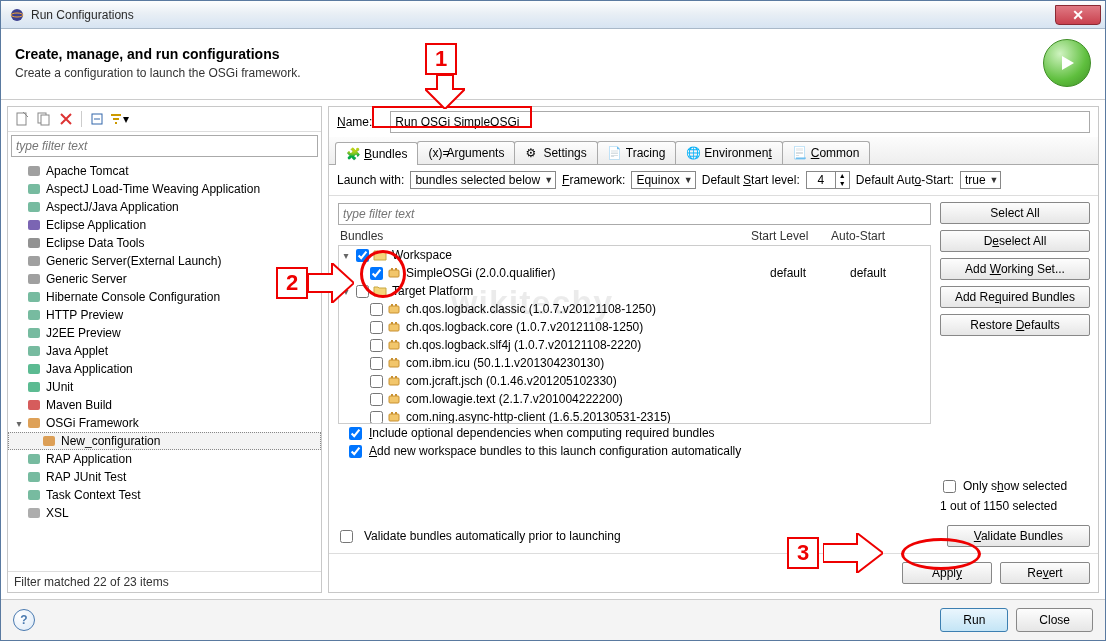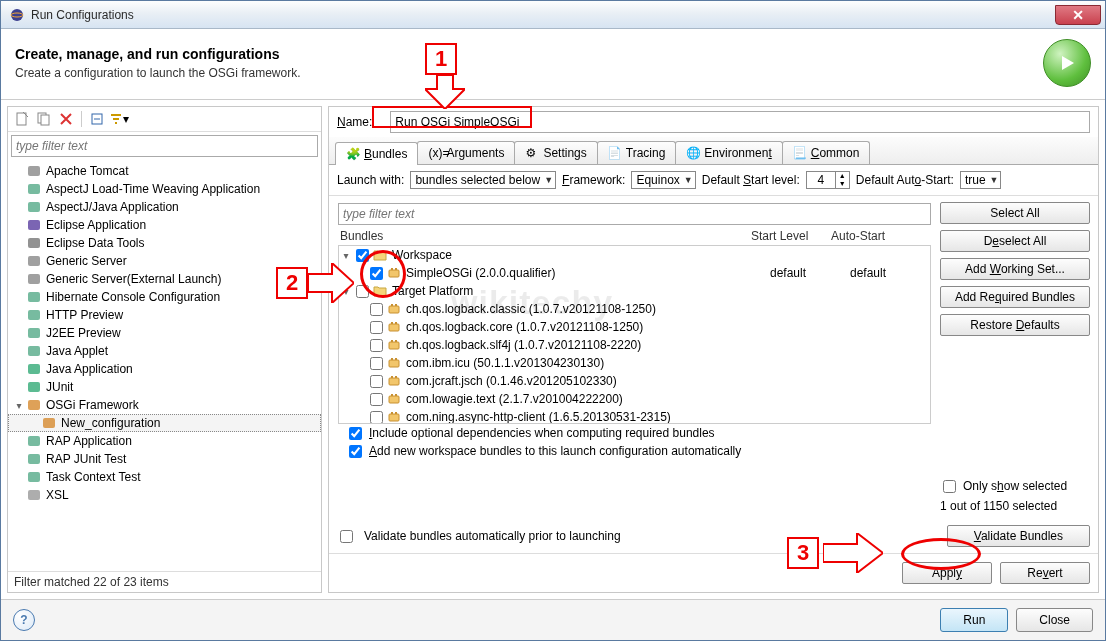--- a/index.html
+++ b/index.html
@@ -178,35 +178,35 @@
             </span>
             <span>Eclipse Data Tools</span>
           </div>
           <div class="tree-row">
             <span class="tw"></span>
             <span class="nicon">
               <svg width="14" height="14">
                 <rect x="1" y="2" width="12" height="10" rx="2" fill="#888" opacity="0.8"></rect>
               </svg>
             </span>
+            <span>Generic Server(External Launch)</span>
+          </div>
+          <div class="tree-row">
+            <span class="tw"></span>
+            <span class="nicon">
+              <svg width="14" height="14">
+                <rect x="1" y="2" width="12" height="10" rx="2" fill="#888" opacity="0.8"></rect>
+              </svg>
+            </span>
             <span>Generic Server</span>
           </div>
           <div class="tree-row">
             <span class="tw"></span>
             <span class="nicon">
               <svg width="14" height="14">
-                <rect x="1" y="2" width="12" height="10" rx="2" fill="#888" opacity="0.8"></rect>
-              </svg>
-            </span>
-            <span>Generic Server(External Launch)</span>
-          </div>
-          <div class="tree-row">
-            <span class="tw"></span>
-            <span class="nicon">
-              <svg width="14" height="14">
                 <rect x="1" y="2" width="12" height="10" rx="2" fill="#5a8" opacity="0.8"></rect>
               </svg>
             </span>
             <span>Hibernate Console Configuration</span>
           </div>
           <div class="tree-row">
             <span class="tw"></span>
             <span class="nicon">
               <svg width="14" height="14">
                 <rect x="1" y="2" width="12" height="10" rx="2" fill="#5a8" opacity="0.8"></rect>
@@ -242,20 +242,29 @@
             <span>Java Application</span>
           </div>
           <div class="tree-row">
             <span class="tw"></span>
             <span class="nicon">
               <svg width="14" height="14">
                 <rect x="1" y="2" width="12" height="10" rx="2" fill="#3a7" opacity="0.8"></rect>
               </svg>
             </span>
             <span>JUnit</span>
+          </div>
+          <div class="tree-row">
+            <span class="tw"></span>
+            <span class="nicon">
+              <svg width="14" height="14">
+                <rect x="1" y="2" width="12" height="10" rx="2" fill="#c33" opacity="0.8"></rect>
+              </svg>
+            </span>
+            <span>Maven Build</span>
           </div>
           <div class="tree-row">
             <span class="tw">▾</span>
             <span class="nicon">
               <svg width="14" height="14">
                 <rect x="1" y="2" width="12" height="10" rx="2" fill="#d68a2e" opacity="0.8"></rect>
               </svg>
             </span>
             <span>OSGi Framework</span>
           </div>

